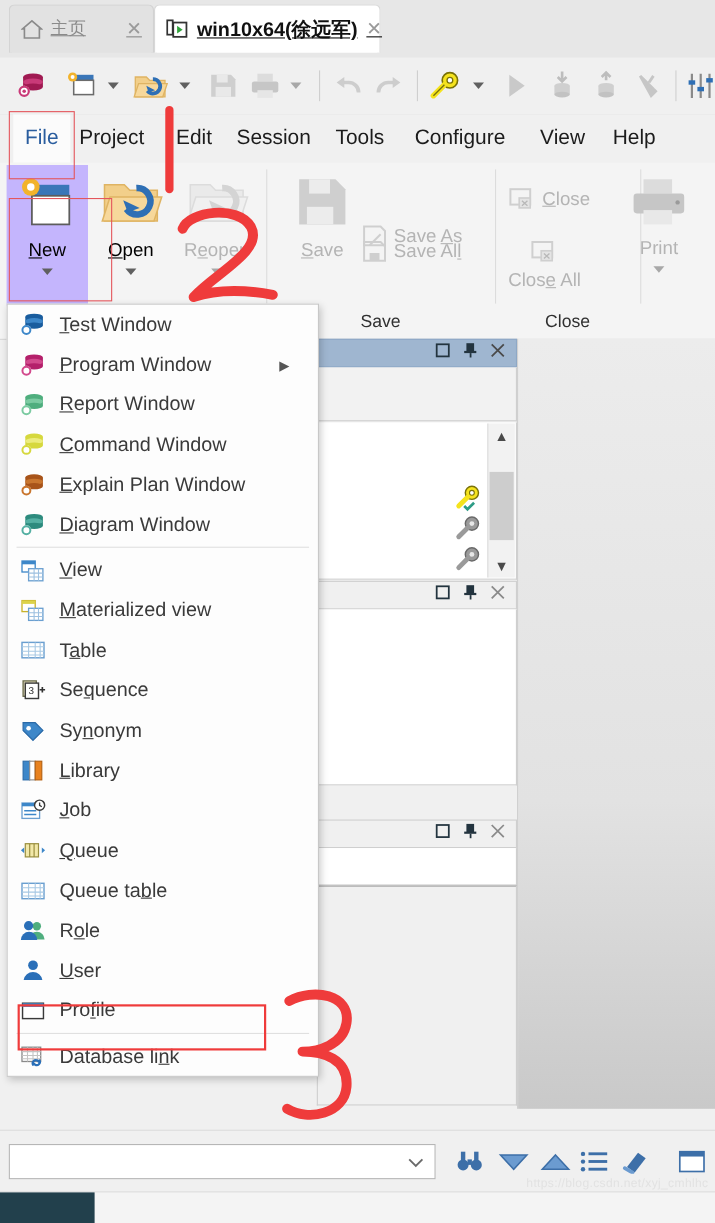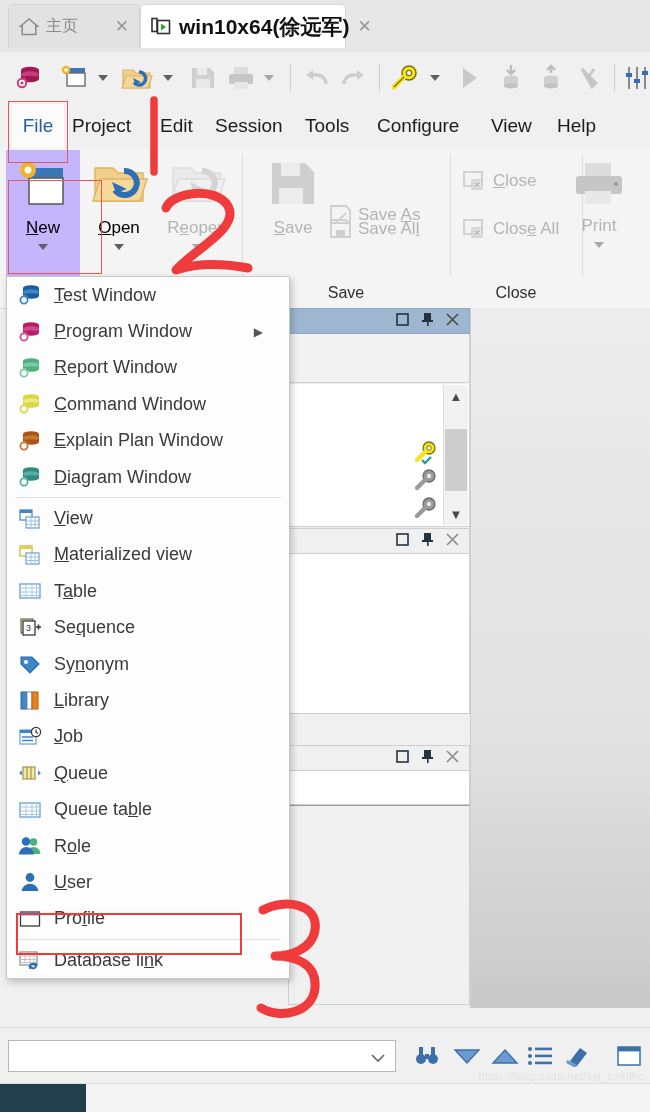--- a/index.html
+++ b/index.html
@@ -5,25 +5,25 @@
   html,body{margin:0;padding:0;}
   body{
     width:650px;height:1112px;overflow:hidden;position:relative;
     background:#f0f0f0;
     font-family:"Liberation Sans", sans-serif;
     -webkit-font-smoothing:antialiased;
   }
   
   .tabstrip{position:absolute;left:0;top:0;width:650px;height:52px;background:#e7e7e7;border-bottom:1px solid #cfcfcf;}
   .vmtab{position:absolute;top:4px;height:44px;display:flex;align-items:center;padding:0 10px;box-sizing:border-box;
-         border-radius:5px 5px 0 0;}
+         border-radius:5px 5px 0 0;text-decoration:underline;}
   .vmtab.inactive{left:8px;width:132px;background:#e2e2e2;border:1px solid #d2d2d2;border-bottom:none;color:#8a8a8a;}
   .vmtab.active{left:140px;width:206px;background:#ffffff;border:1px solid #d8d8d8;border-bottom:none;color:#111;}
   .vmtab .ttl{font-size:16px;margin-left:7px;white-space:nowrap;}
-  .vmtab.active .ttl{font-weight:bold;font-size:21px;}
+  .vmtab.active .ttl{font-weight:bold;font-size:18px;}
   .vmtab .xbtn{margin-left:auto;font-size:17px;color:#9a9a9a;line-height:1;padding-left:8px;}
   .homeicon{width:20px;height:18px;position:relative;flex:0 0 auto;}
   .homeicon svg{display:block;}
   .vmicon{width:21px;height:19px;flex:0 0 auto;}
 
   
   .qat{position:absolute;left:0;top:52px;width:650px;height:52px;background:#f0f0f0;border-bottom:1px solid #dcdcdc;}
   .qat .it{position:absolute;top:9px;height:34px;display:flex;align-items:center;justify-content:center;}
   .qsep{position:absolute;top:12px;width:1px;height:28px;background:#cfcfcf;}
   .caret{width:0;height:0;border-left:5px solid transparent;border-right:5px solid transparent;border-top:6px solid #606060;}
@@ -324,21 +324,21 @@
 
   <div class="rgroup" style="left:452px;width:128px;">
     <div class="smallbtn dis" style="left:10px;top:22px;">
       <svg width="26" height="22" viewBox="0 0 26 22">
           <rect x="2" y="2" width="18" height="14" fill="none" stroke="#cfcfcf" stroke-width="1.8"></rect>
           <rect x="10" y="10" width="10" height="9" fill="#e4e4e4" stroke="#cfcfcf" stroke-width="1.5"></rect>
           <path d="M12.5 12.5 l5 4.5 M17.5 12.5 l-5 4.5" stroke="#b8b8b8" stroke-width="1.2"></path>
         </svg>
       <span><u class="k">C</u>lose</span>
     </div>
-    <div class="smallbtn dis" style="left:10px;top:70px;">
+    <div class="smallbtn dis" style="left:10px;top:70px;flex-direction:column;">
       <svg width="26" height="22" viewBox="0 0 26 22">
           <rect x="2" y="2" width="18" height="14" fill="none" stroke="#cfcfcf" stroke-width="1.8"></rect>
           <rect x="10" y="10" width="10" height="9" fill="#e4e4e4" stroke="#cfcfcf" stroke-width="1.5"></rect>
           <path d="M12.5 12.5 l5 4.5 M17.5 12.5 l-5 4.5" stroke="#b8b8b8" stroke-width="1.2"></path>
         </svg>
       <span>Clos<u class="k">e</u> All</span>
     </div>
     <div class="glabel">Close</div>
   </div>
   <div class="gsep" style="left:582px;"></div>

